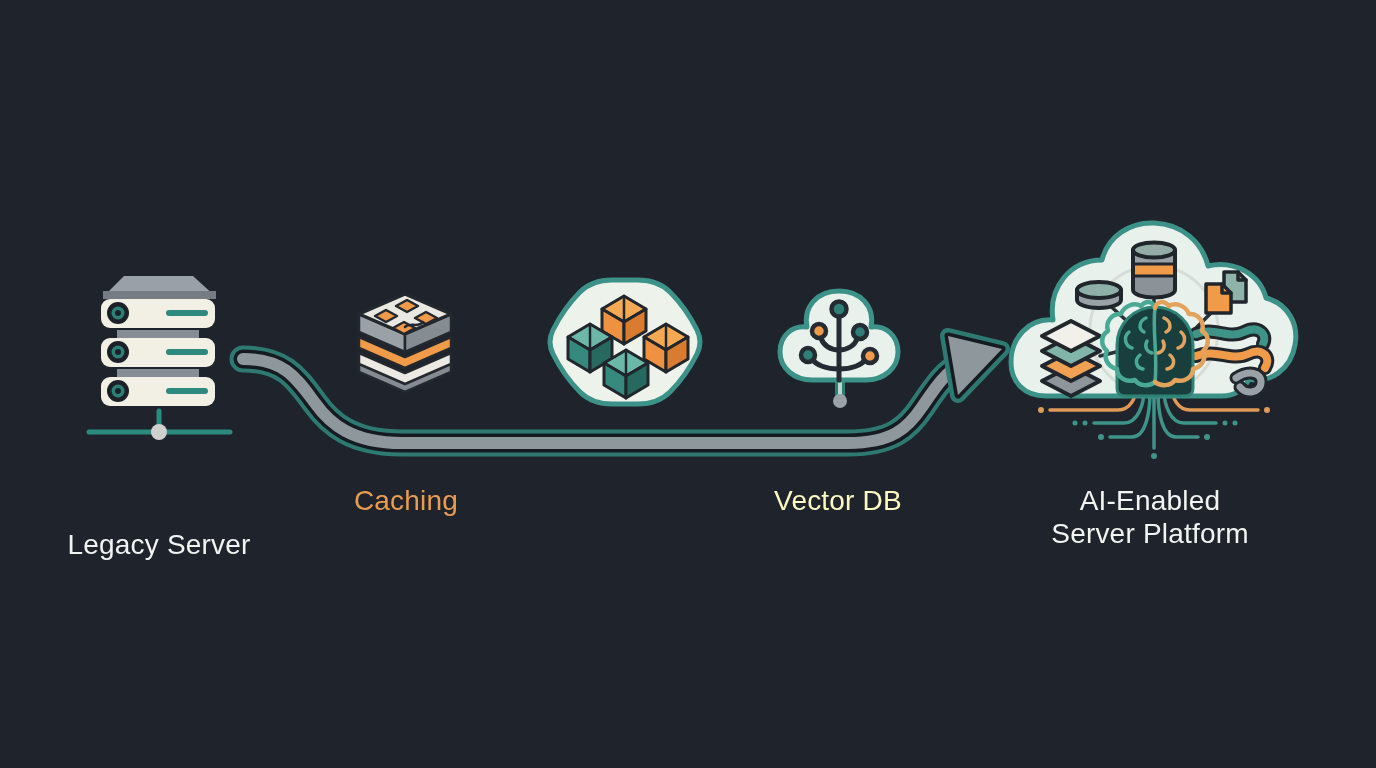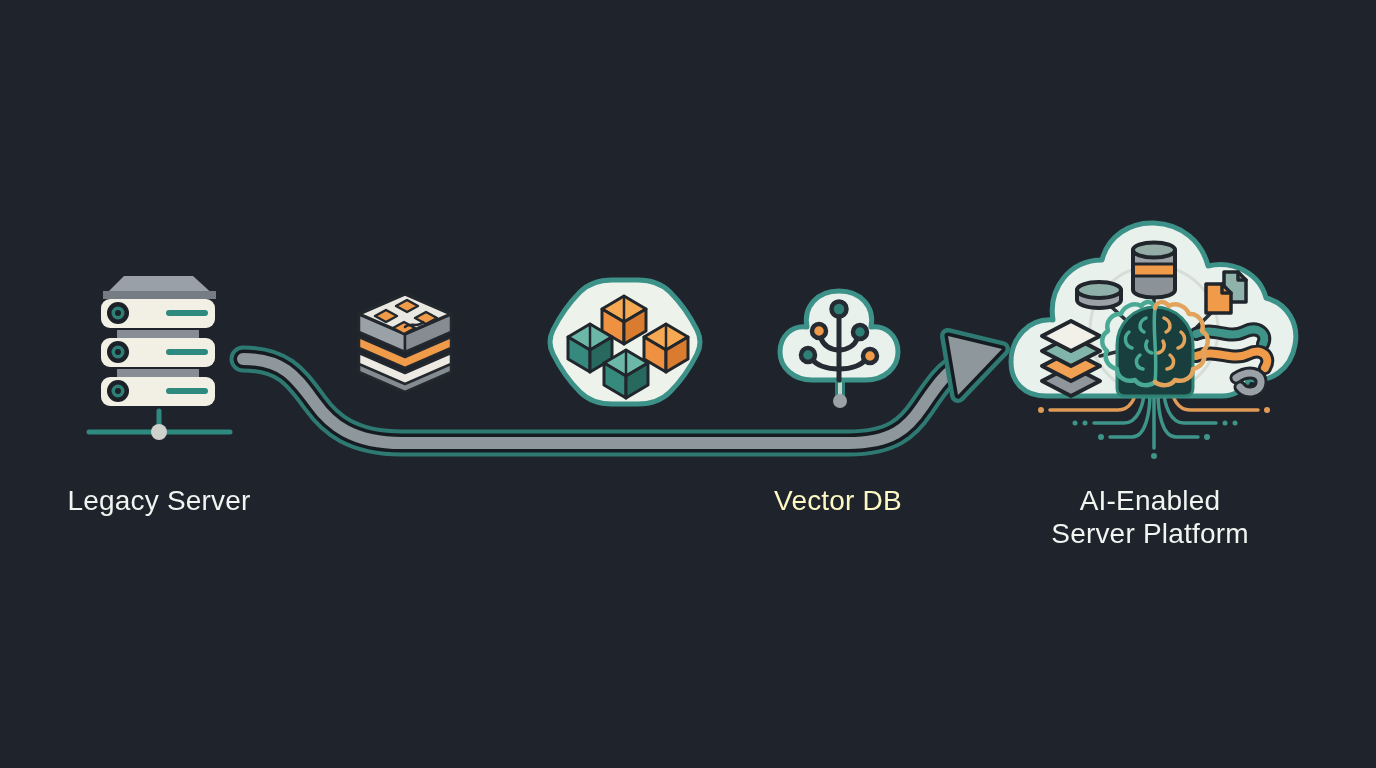--- a/index.html
+++ b/index.html
@@ -1,21 +1,21 @@
 <!DOCTYPE html>
 <html><head>
 <meta charset="utf-8">
 <style>
   html,body{margin:0;padding:0;background:#1f242c;}
   .canvas{position:relative;width:1376px;height:768px;background:#1f242c;overflow:hidden;
           font-family:"Liberation Sans",sans-serif;}
   .diagram-svg{position:absolute;left:0;top:0;width:1376px;height:768px;}
   .label{position:absolute;top:484px;width:260px;font-size:28px;font-weight:500;
          text-align:center;letter-spacing:.2px;line-height:33px;}
-  .label-legacy{left:29px;color:#f2f4f1;}
+  .label-legacy{left:29px;color:#f2f4f1;margin-top:44px;}
   .label-caching{left:276px;color:#e99c50;}
   .label-containers{left:493px;color:#45a396;}
   .label-vectordb{left:708px;color:#fef9c3;}
   .label-ai{left:1035px;width:230px;color:#f2f4f1;}
 </style>
 </head>
 <body>
 
 <div class="canvas">
 
@@ -229,16 +229,17 @@
         <path d="M1164,318 C1171,321 1172,329 1166,332"></path>
         <path d="M1181,332 C1187,337 1185,346 1178,348"></path>
         <path d="M1170,355 C1176,360 1174,368 1167,369"></path>
         <path d="M1163,341 C1166,347 1163,352 1158,353"></path>
       </g>
     </g>
   </g>
 </svg>
 
 <div class="label label-legacy">Legacy Server</div>
+<div class="label label-caching">Caching</div>
 <div class="label label-vectordb">Vector DB</div>
 <div class="label label-ai">AI-Enabled Server Platform</div>
 
 </div>
 
 </body></html>

